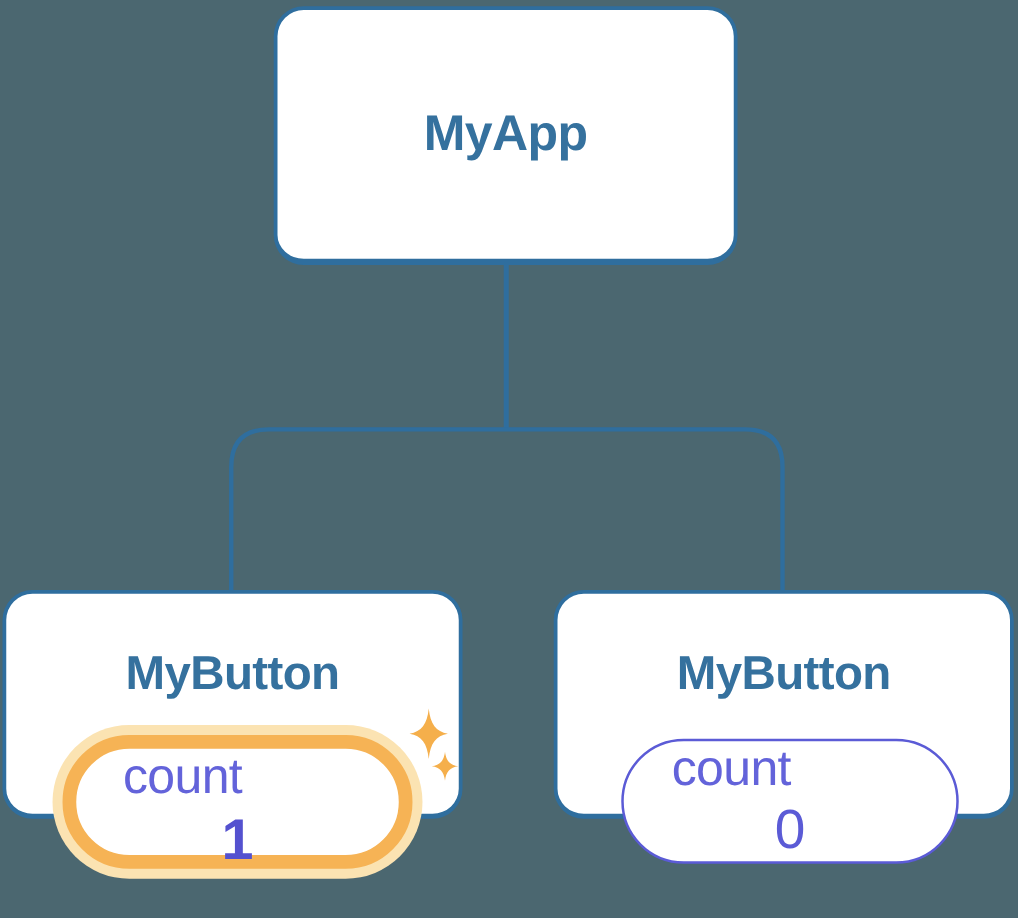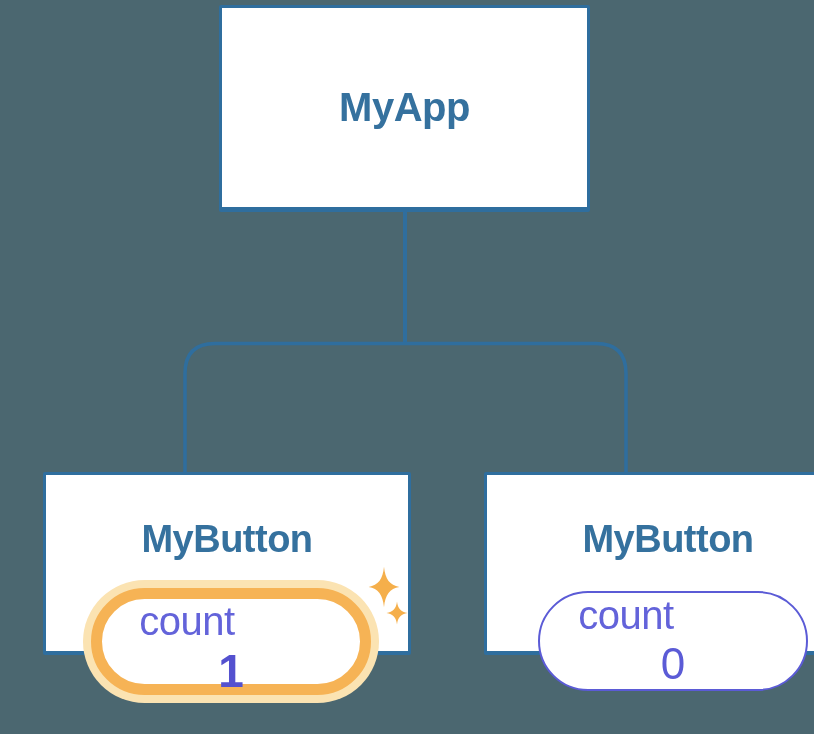--- a/index.html
+++ b/index.html
@@ -8,32 +8,31 @@
     width:814px;height:734px;
     background:#4B6770;
     overflow:hidden;
     font-family:"Liberation Sans", sans-serif;
   }
   .connectors{position:absolute;left:0;top:0;width:814px;height:734px;}
   .card{
     position:absolute;
     background:#ffffff;
     border:3px solid #2F6E9E;
-    border-radius:2px;
+    border-radius:24px;
     box-sizing:border-box;
   }
   .card.root{
     left:219px;top:5px;width:371px;height:207px;
     border-bottom-width:5px;
     display:flex;align-items:center;justify-content:center;
   }
   .card.child{
     top:472px;width:368px;height:183px;
     border-bottom-width:4px;
-    margin-left:41px;
   }
   .card.child.left{left:2px;}
   .card.child.right{left:443px;}
   .node-title{
     color:#35719E;
     font-size:40px;font-weight:700;
     letter-spacing:-0.5px;
     white-space:nowrap;
   }
   .card.child .node-title{

